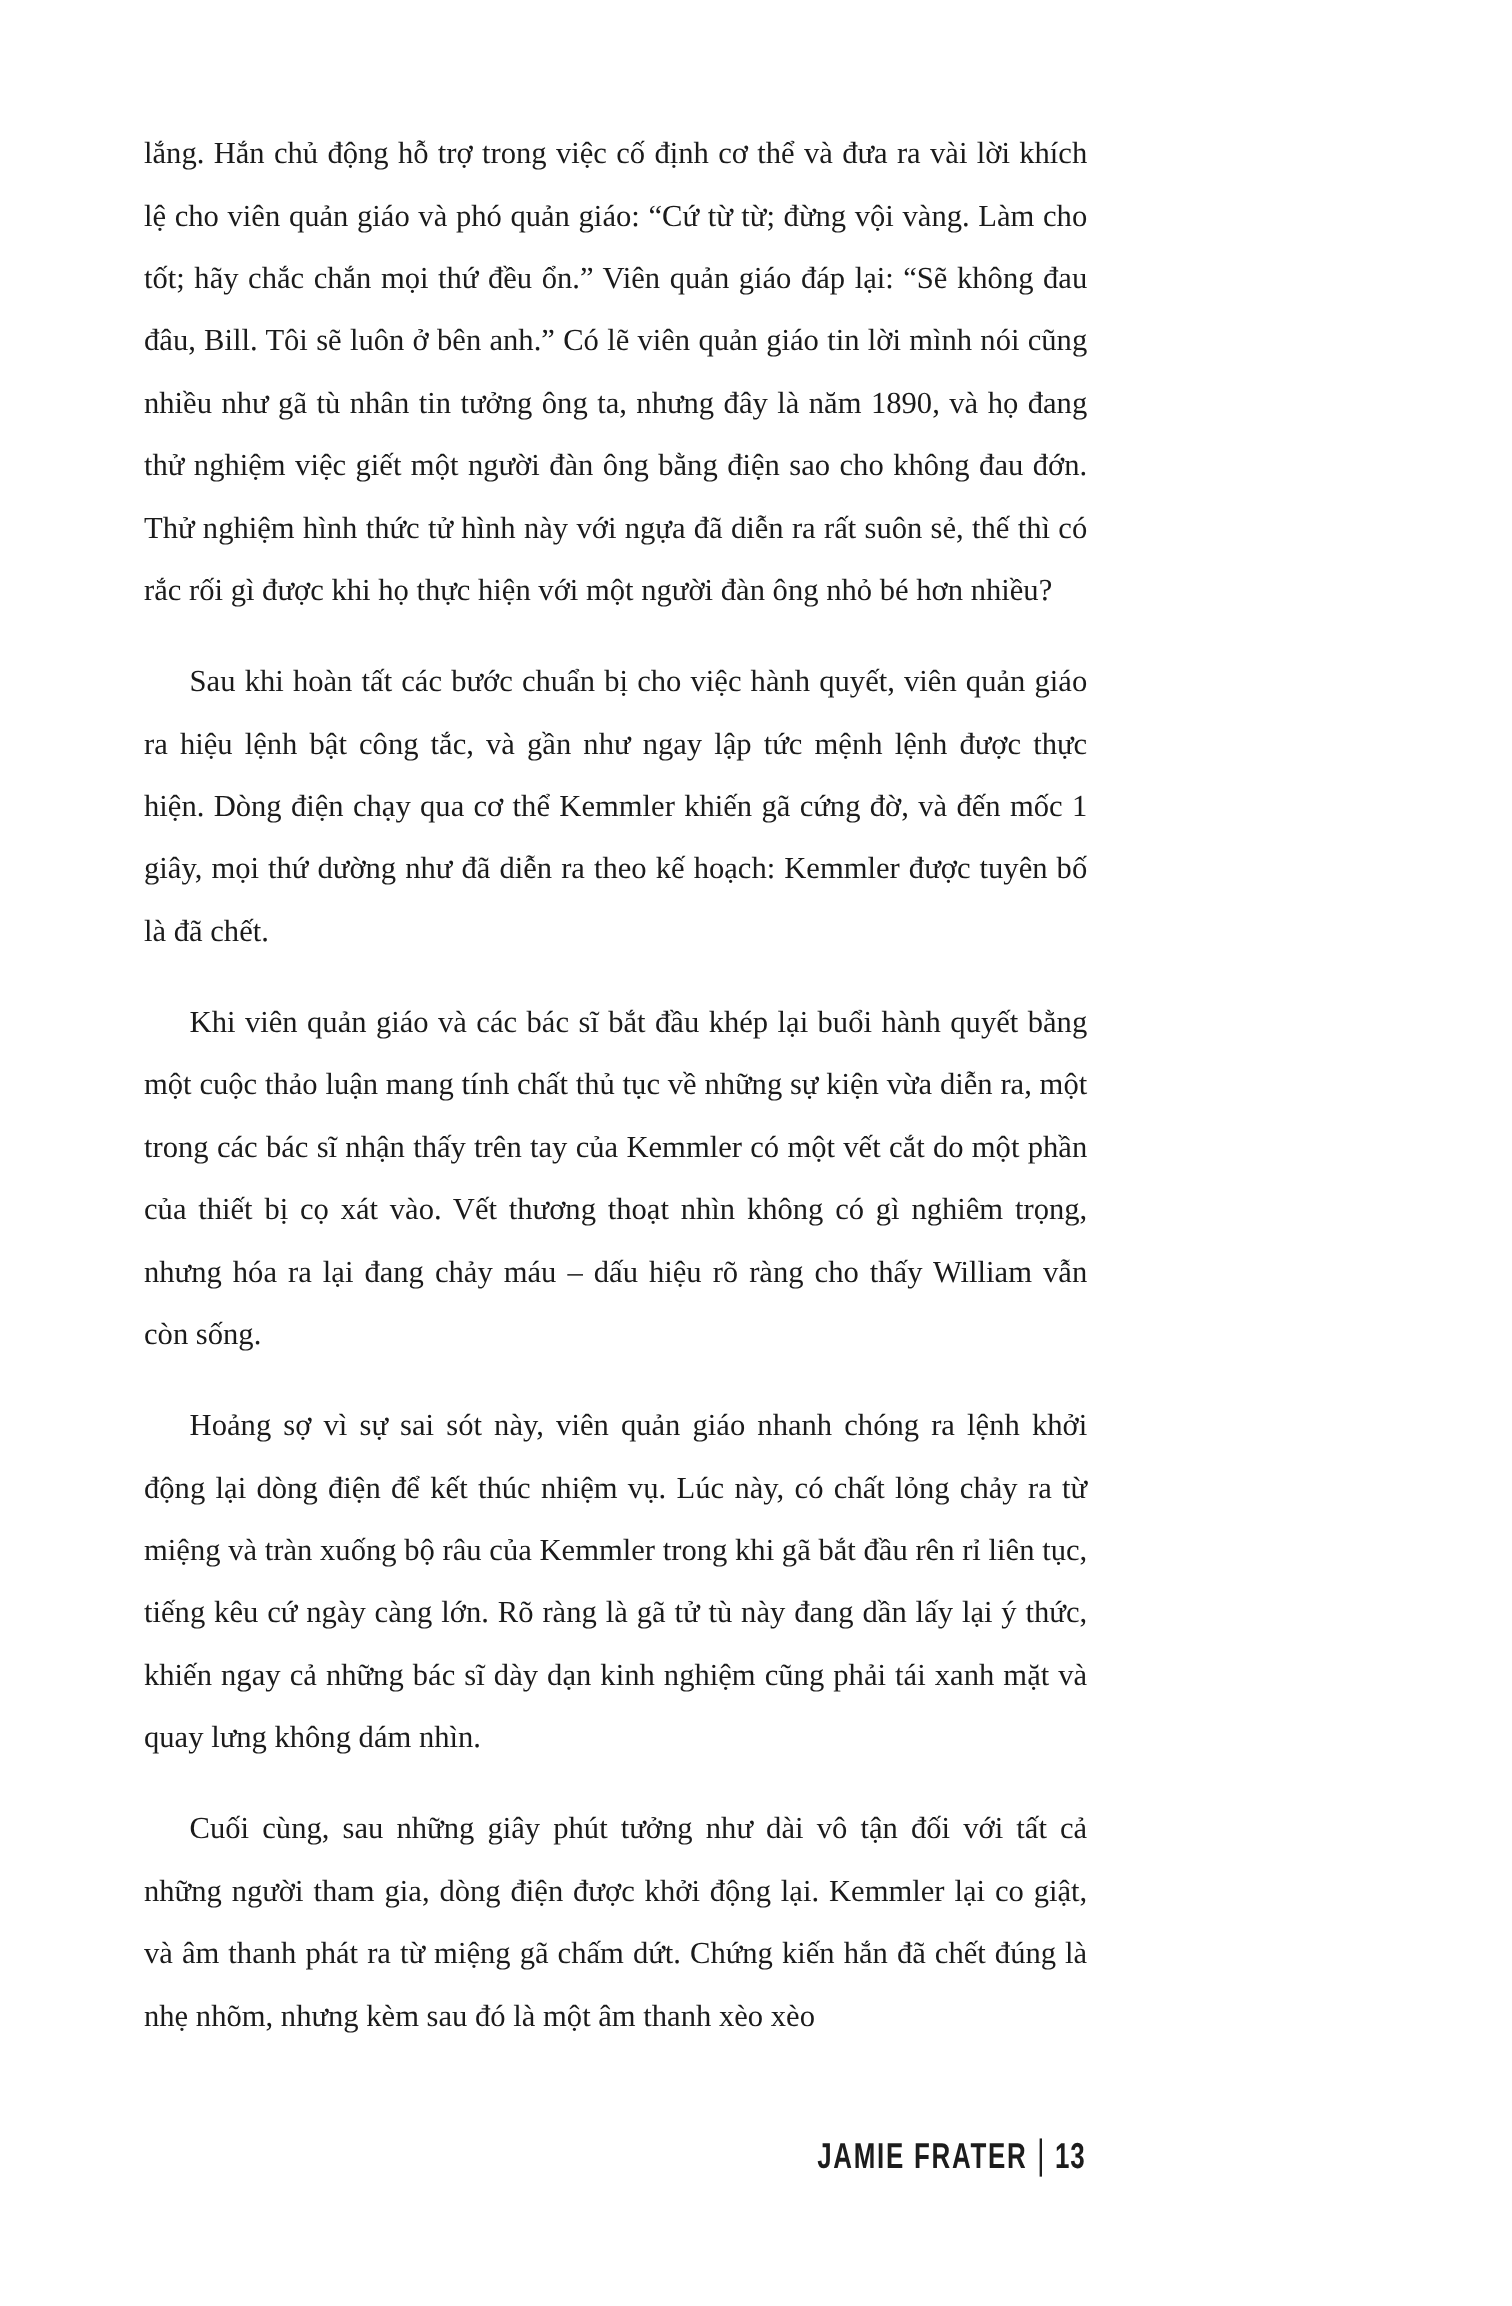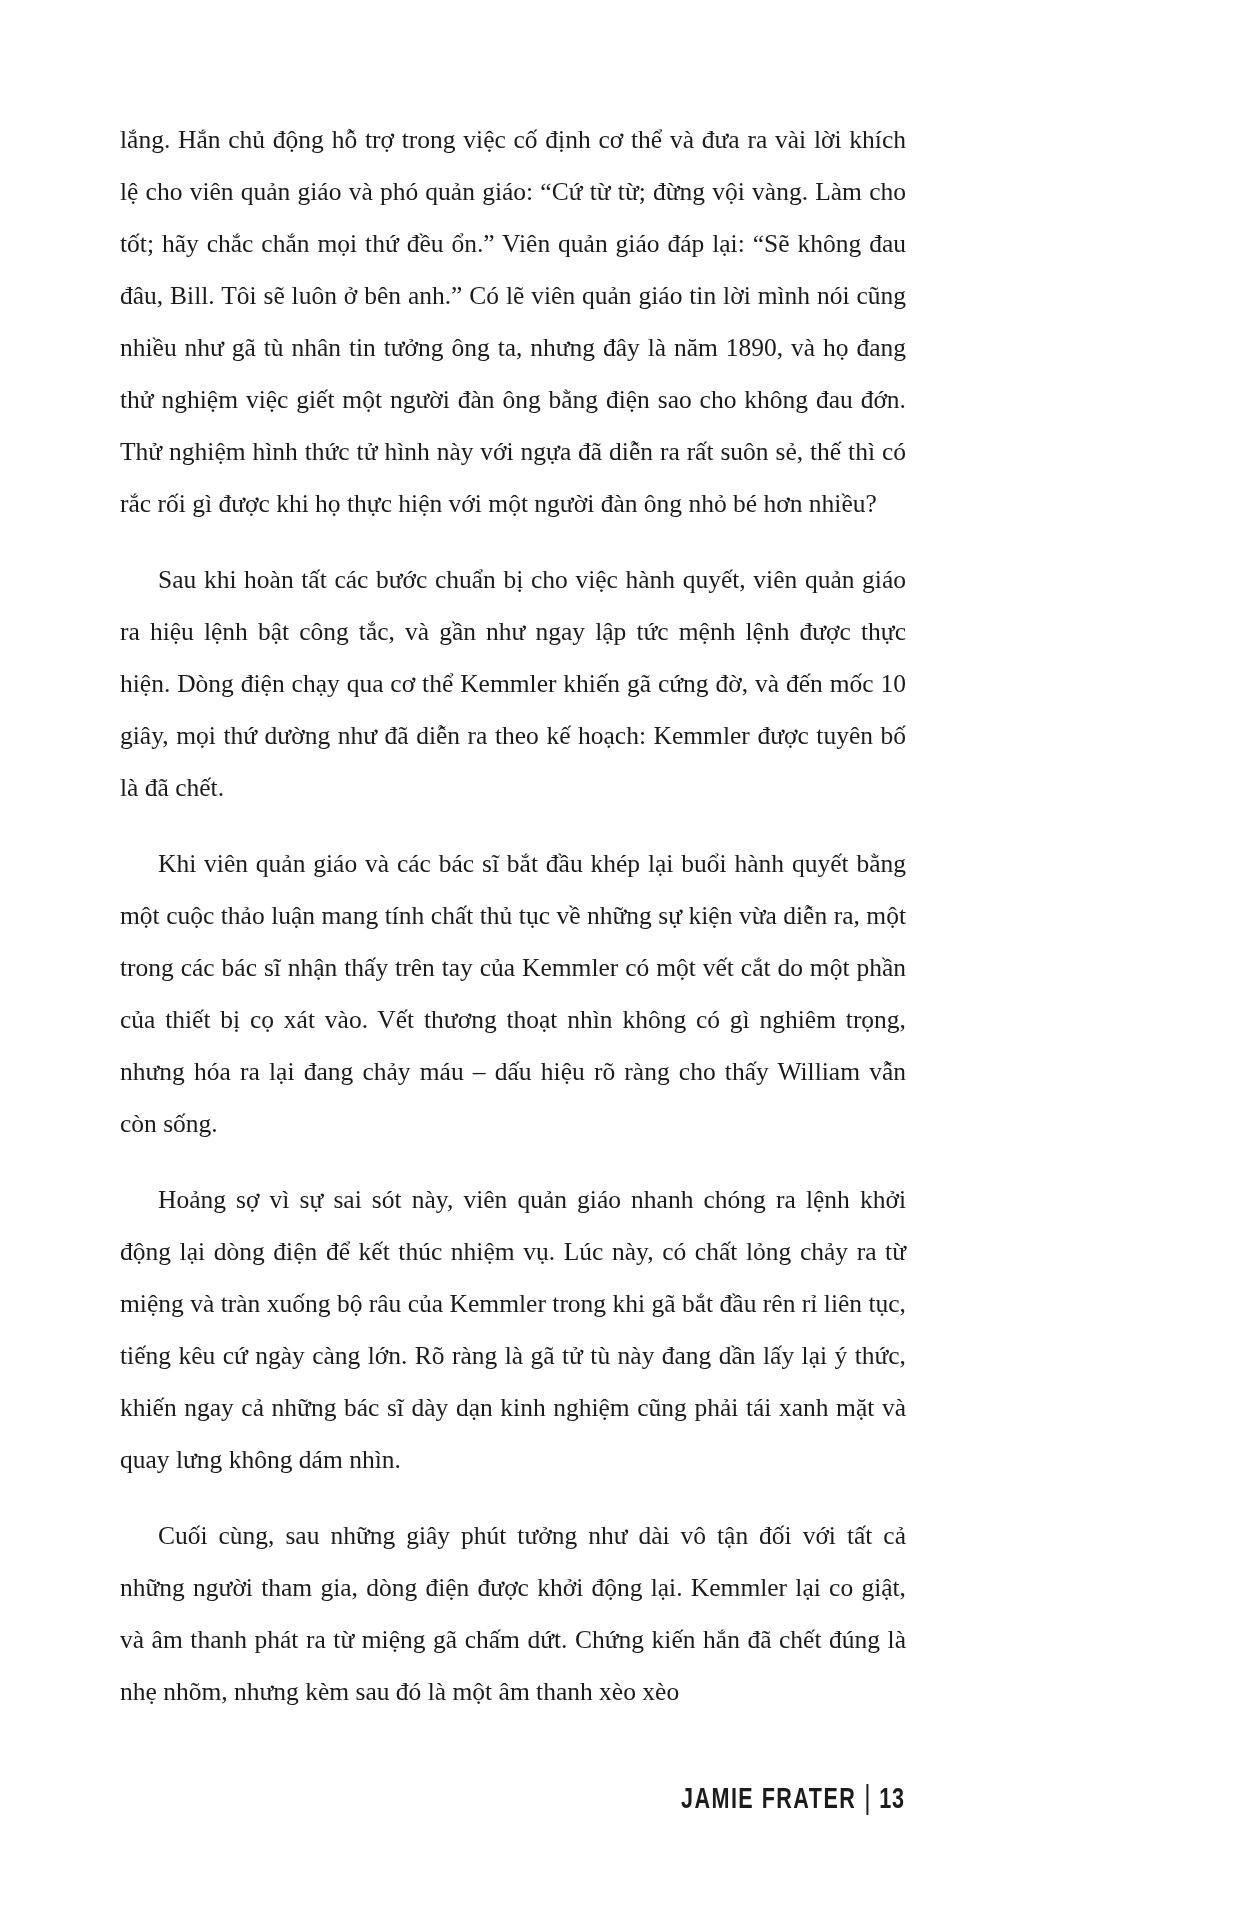--- a/index.html
+++ b/index.html
@@ -14,21 +14,21 @@
     overflow: hidden;
     font-family: "Liberation Serif", serif;
   }
   .page {
     position: absolute;
     inset: 0;
     background: #ffffff;
   }
   .text-block {
     position: absolute;
-    top: 114px;
+    top: 102px;
     left: 120px;
     width: 786px;
     color: #1b1b1b;
     font-size: 25.5px;
     line-height: 52px;
     text-align: justify;
     text-justify: inter-word;
   }
   .text-block p {
     margin: 0 0 24px 0;
@@ -66,21 +66,21 @@
     letter-spacing: 1px;
   }
 </style>
 </head>
 <body>
 
 <div class="page">
 
   <div class="text-block">
     <p class="no-indent">lắng. Hắn chủ động hỗ trợ trong việc cố định cơ thể và đưa ra vài lời khích lệ cho viên quản giáo và phó quản giáo: “Cứ từ từ; đừng vội vàng. Làm cho tốt; hãy chắc chắn mọi thứ đều ổn.” Viên quản giáo đáp lại: “Sẽ không đau đâu, Bill. Tôi sẽ luôn ở bên anh.” Có lẽ viên quản giáo tin lời mình nói cũng nhiều như gã tù nhân tin tưởng ông ta, nhưng đây là năm 1890, và họ đang thử nghiệm việc giết một người đàn ông bằng điện sao cho không đau đớn. Thử nghiệm hình thức tử hình này với ngựa đã diễn ra rất suôn sẻ, thế thì có rắc rối gì được khi họ thực hiện với một người đàn ông nhỏ bé hơn nhiều?</p>
-    <p>Sau khi hoàn tất các bước chuẩn bị cho việc hành quyết, viên quản giáo ra hiệu lệnh bật công tắc, và gần như ngay lập tức mệnh lệnh được thực hiện. Dòng điện chạy qua cơ thể Kemmler khiến gã cứng đờ, và đến mốc 10 giây, mọi thứ dường như đã diễn ra theo kế hoạch: Kemmler được tuyên bố là đã chết.</p>
+    <p>Sau khi hoàn tất các bước chuẩn bị cho việc hành quyết, viên quản giáo ra hiệu lệnh bật công tắc, và gần như ngay lập tức mệnh lệnh được thực hiện. Dòng điện chạy qua cơ thể Kemmler khiến gã cứng đờ, và đến mốc 1 giây, mọi thứ dường như đã diễn ra theo kế hoạch: Kemmler được tuyên bố là đã chết.</p>
     <p>Khi viên quản giáo và các bác sĩ bắt đầu khép lại buổi hành quyết bằng một cuộc thảo luận mang tính chất thủ tục về những sự kiện vừa diễn ra, một trong các bác sĩ nhận thấy trên tay của Kemmler có một vết cắt do một phần của thiết bị cọ xát vào. Vết thương thoạt nhìn không có gì nghiêm trọng, nhưng hóa ra lại đang chảy máu – dấu hiệu rõ ràng cho thấy William vẫn còn sống.</p>
     <p>Hoảng sợ vì sự sai sót này, viên quản giáo nhanh chóng ra lệnh khởi động lại dòng điện để kết thúc nhiệm vụ. Lúc này, có chất lỏng chảy ra từ miệng và tràn xuống bộ râu của Kemmler trong khi gã bắt đầu rên rỉ liên tục, tiếng kêu cứ ngày càng lớn. Rõ ràng là gã tử tù này đang dần lấy lại ý thức, khiến ngay cả những bác sĩ dày dạn kinh nghiệm cũng phải tái xanh mặt và quay lưng không dám nhìn.</p>
     <p>Cuối cùng, sau những giây phút tưởng như dài vô tận đối với tất cả những người tham gia, dòng điện được khởi động lại. Kemmler lại co giật, và âm thanh phát ra từ miệng gã chấm dứt. Chứng kiến hắn đã chết đúng là nhẹ nhõm, nhưng kèm sau đó là một âm thanh xèo xèo</p>
   </div>
 
   <div class="page-footer">
     <span class="author">JAMIE FRATER</span>
     <span class="separator">|</span>
     <span class="page-number">13</span>
   </div>

